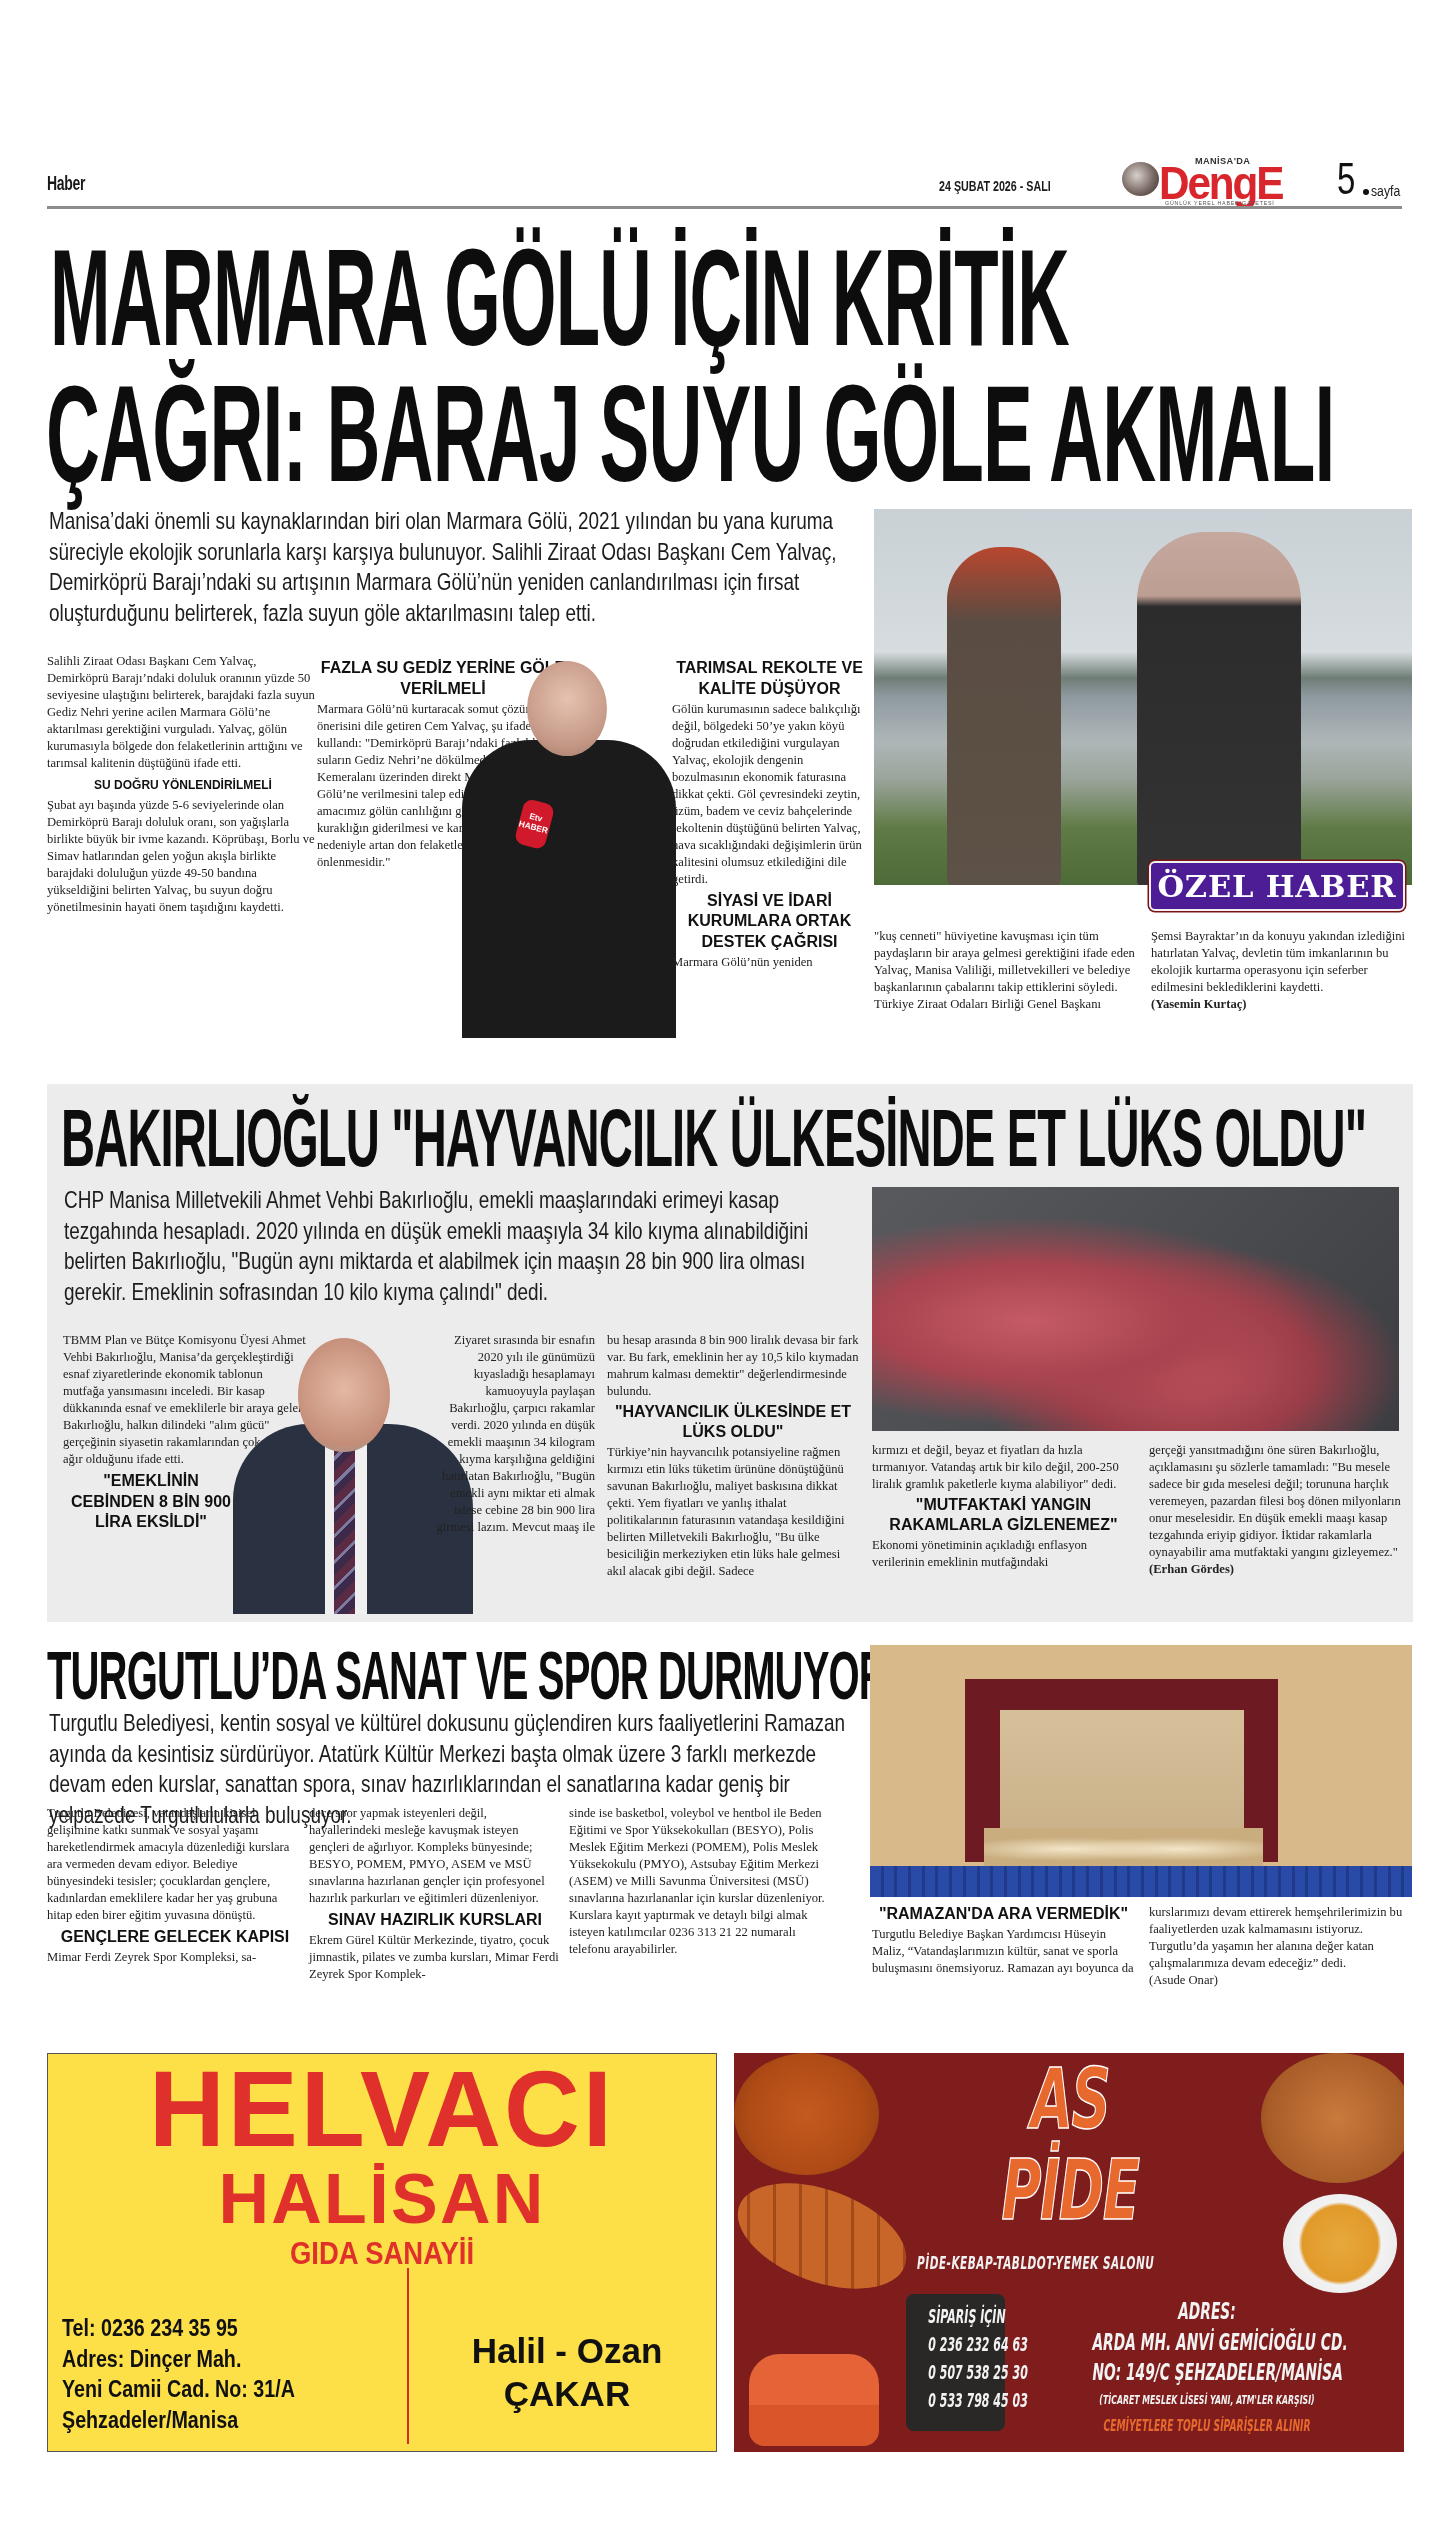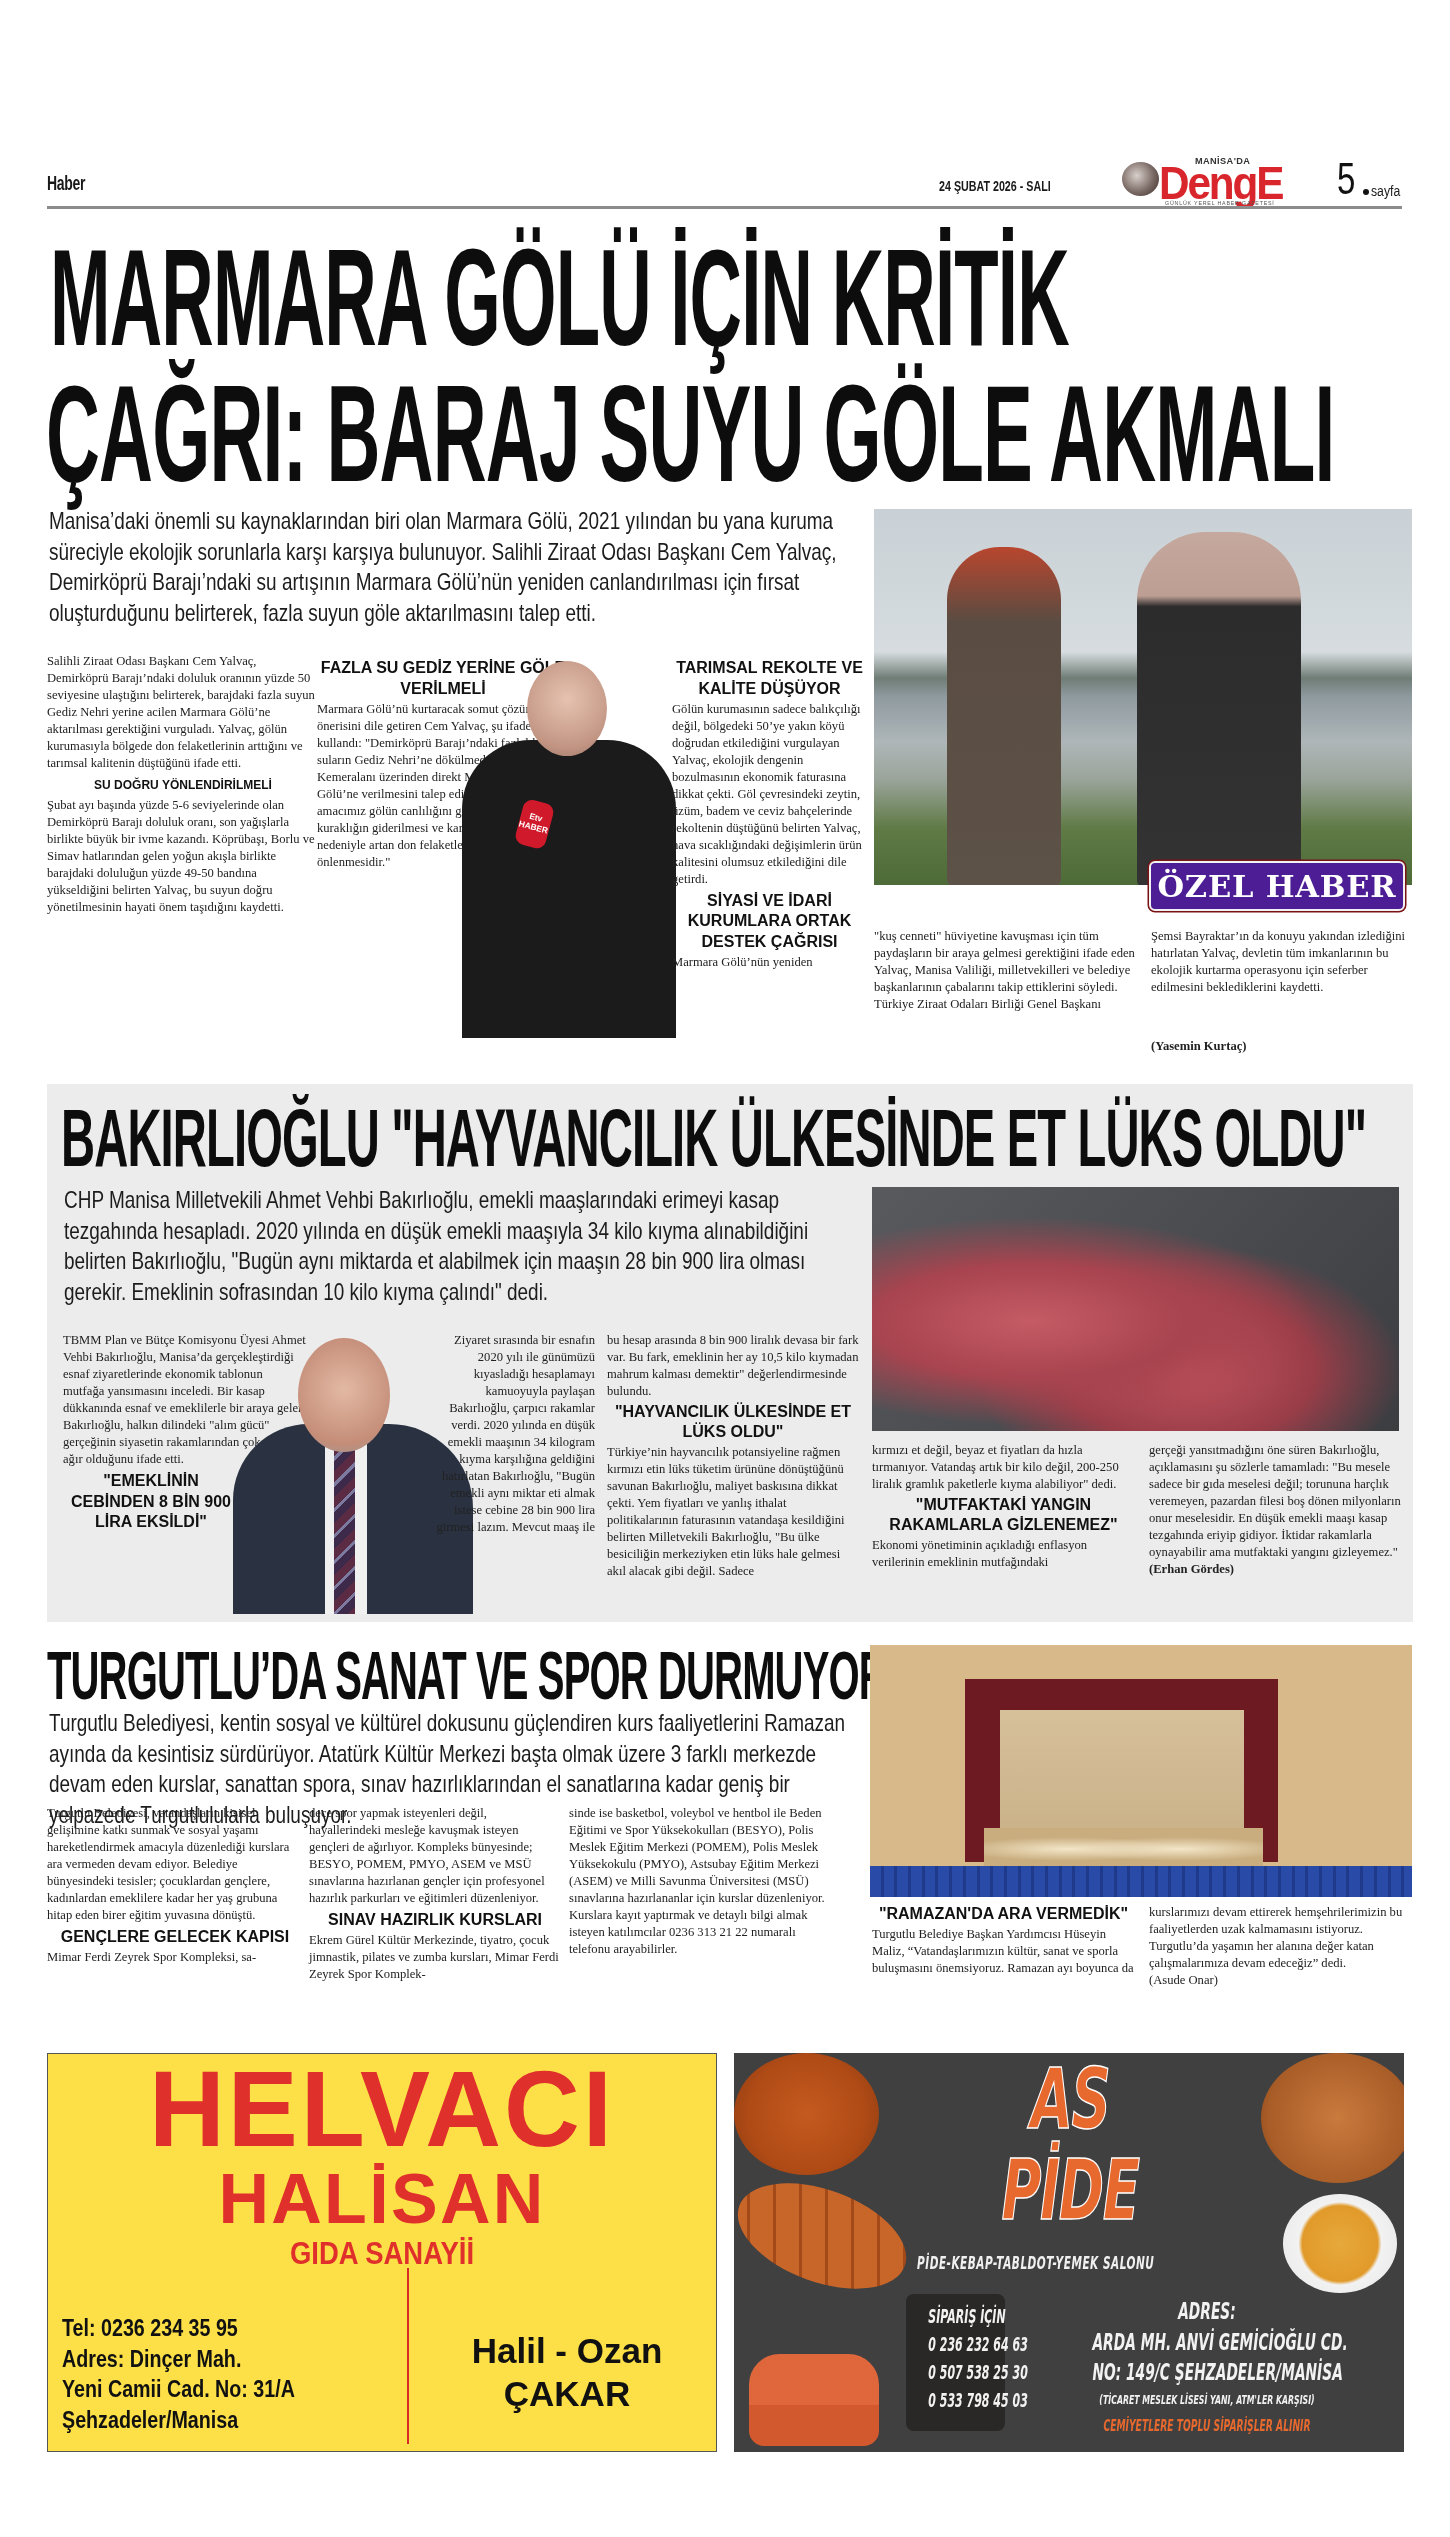--- a/index.html
+++ b/index.html
@@ -66,21 +66,21 @@
   
   .ad1 { left: 47px; top: 2053px; width: 670px; height: 399px; border: 1.5px solid #555; background: #fde047; }
   .ad1-title { position: absolute; left: 0; width: 100%; text-align: center; font-family: "Liberation Sans", sans-serif; font-weight: 900; color: #e0302b; }
   .ad1-t1 { top: 0; font-size: 107px; line-height: 111px; transform: scaleX(0.98); letter-spacing: 3.1px; }
   .ad1-t2 { top: 107px; font-size: 70px; line-height: 76px; letter-spacing: 2.3px; }
   .ad1-t3 { top: 182px; font-size: 30.5px; line-height: 34px; transform: scaleX(0.9); }
   .ad1-divider { position: absolute; left: 359px; top: 214px; width: 2.3px; height: 176px; background: #d72b27; }
   .ad1-contact { position: absolute; left: 13.7px; top: 259px; font-family: "Liberation Sans", sans-serif; font-weight: bold; font-size: 24px; line-height: 30.5px; color: #111; transform: scaleX(0.82); transform-origin: left top; white-space: nowrap; }
   .ad1-names { position: absolute; left: 374px; top: 275px; width: 290px; text-align: center; font-family: "Liberation Sans", sans-serif; font-weight: bold; font-size: 35px; line-height: 43px; color: #111; }
 
-  .ad2 { left: 734px; top: 2053px; width: 670px; height: 399px; background: #404040; overflow: hidden; }
+  .ad2 { left: 734px; top: 2053px; width: 670px; height: 399px; background: #7f1d1d; overflow: hidden; }
   .ad2 .food1 { position: absolute; left: 0; top: 0; width: 145px; height: 122px; border-radius: 50%; background: radial-gradient(circle, #c45a1f 0, #b04b16 60%, #8a3a10 100%); }
   .ad2 .food2 { position: absolute; left: 0; top: 137px; width: 176px; height: 92px; border-radius: 50% / 50%; background: repeating-linear-gradient(70deg, #c8662a 0 23px, #a34a18 23px 26px); transform: rotate(20deg); }
   .ad2 .food3 { position: absolute; left: 527px; top: 0; width: 153px; height: 130px; border-radius: 50%; background: radial-gradient(circle, #c97a3d 0, #a85c27 70%, #7a3c14 100%); }
   .ad2 .soup { position: absolute; left: 549px; top: 141px; width: 114px; height: 99px; border-radius: 50%; background: radial-gradient(circle, #e7a93c 0, #e19a2a 50%, #f2f2f2 55%, #e6e6e6 100%); }
   .ad2 .scooter { position: absolute; left: 15.3px; top: 301px; width: 130px; height: 92px; border-radius: 30.5px 30.5px 15.3px 15.3px; background: linear-gradient(180deg, #f06b3a 0 55%, #e35b2b 55% 100%); opacity: 0.9; }
   .ad2-brand { position: absolute; left: 229px; width: 214px; text-align: center; font-family: "DejaVu Sans", sans-serif; font-style: italic; font-weight: bold; color: #e8692e; -webkit-text-stroke: 1.5px #fff; font-size: 84px; line-height: 84px; transform: scaleX(0.65); letter-spacing: -2.3px; }
   .ad2-b1 { top: 3.8px; }
   .ad2-b2 { top: 95px; }
   .ad2-tagline { position: absolute; left: 183px; top: 200px; font-family: "DejaVu Sans", sans-serif; font-style: italic; font-weight: bold; font-size: 17px; color: #f0f0f0; transform: scaleX(0.62); transform-origin: left; white-space: nowrap; letter-spacing: 0.8px; }
   .ad2-order { position: absolute; left: 172px; top: 241px; width: 99px; height: 137px; background: #2a2826; border-radius: 7.6px; }
@@ -140,21 +140,21 @@
   <div class="woman"></div>
   <div class="man"></div>
 </div>
 <div class="abs ozel">ÖZEL HABER</div>
 
 <div class="abs body" style="left:874px;top:928px;width:263px;">
   <p>"kuş cenneti" hüviyetine kavuşması için tüm paydaşların bir araya gelmesi gerektiğini ifade eden Yalvaç, Manisa Valiliği, milletvekilleri ve belediye başkanlarının çabalarını takip ettiklerini söyledi. Türkiye Ziraat Odaları Birliği Genel Başkanı</p>
 </div>
 <div class="abs body" style="left:1151px;top:928px;width:263px;">
   <p>Şemsi Bayraktar’ın da konuyu yakından izlediğini hatırlatan Yalvaç, devletin tüm imkanlarının bu ekolojik kurtarma operasyonu için seferber edilmesini beklediklerini kaydetti.</p>
-  <p style="font-weight:bold;margin-top:42px;">(Yasemin Kurtaç)</p>
+  <p style="font-weight:bold;">(Yasemin Kurtaç)</p>
 </div>
 
 <div class="abs sec2"></div>
 <div class="abs mega h2">BAKIRLIOĞLU "HAYVANCILIK ÜLKESİNDE ET LÜKS OLDU"</div>
 <div class="abs lead lead2">CHP Manisa Milletvekili Ahmet Vehbi Bakırlıoğlu, emekli maaşlarındaki erimeyi kasap tezgahında hesapladı. 2020 yılında en düşük emekli maaşıyla 34 kilo kıyma alınabildiğini belirten Bakırlıoğlu, "Bugün aynı miktarda et alabilmek için maaşın 28 bin 900 lira olması gerekir. Emeklinin sofrasından 10 kilo kıyma çalındı" dedi.</div>
 <div class="abs photo ph-meat"></div>
 
 <div class="abs body" style="left:63px;top:1332px;width:244px;">
   <p>TBMM Plan ve Bütçe Komisyonu Üyesi Ahmet Vehbi Bakırlıoğlu, Manisa’da gerçekleştirdiği esnaf ziyaretlerinde ekonomik tablonun mutfağa yansımasını inceledi. Bir kasap dükkanında esnaf ve emeklilerle bir araya gelen Bakırlıoğlu, halkın dilindeki "alım gücü" gerçeğinin siyasetin rakamlarından çok daha ağır olduğunu ifade etti.</p>
   <p class="sub" style="font-size:16px;width:176px;margin-top:3.1px;">"EMEKLİNİN CEBİNDEN 8 BİN 900 LİRA EKSİLDİ"</p>

